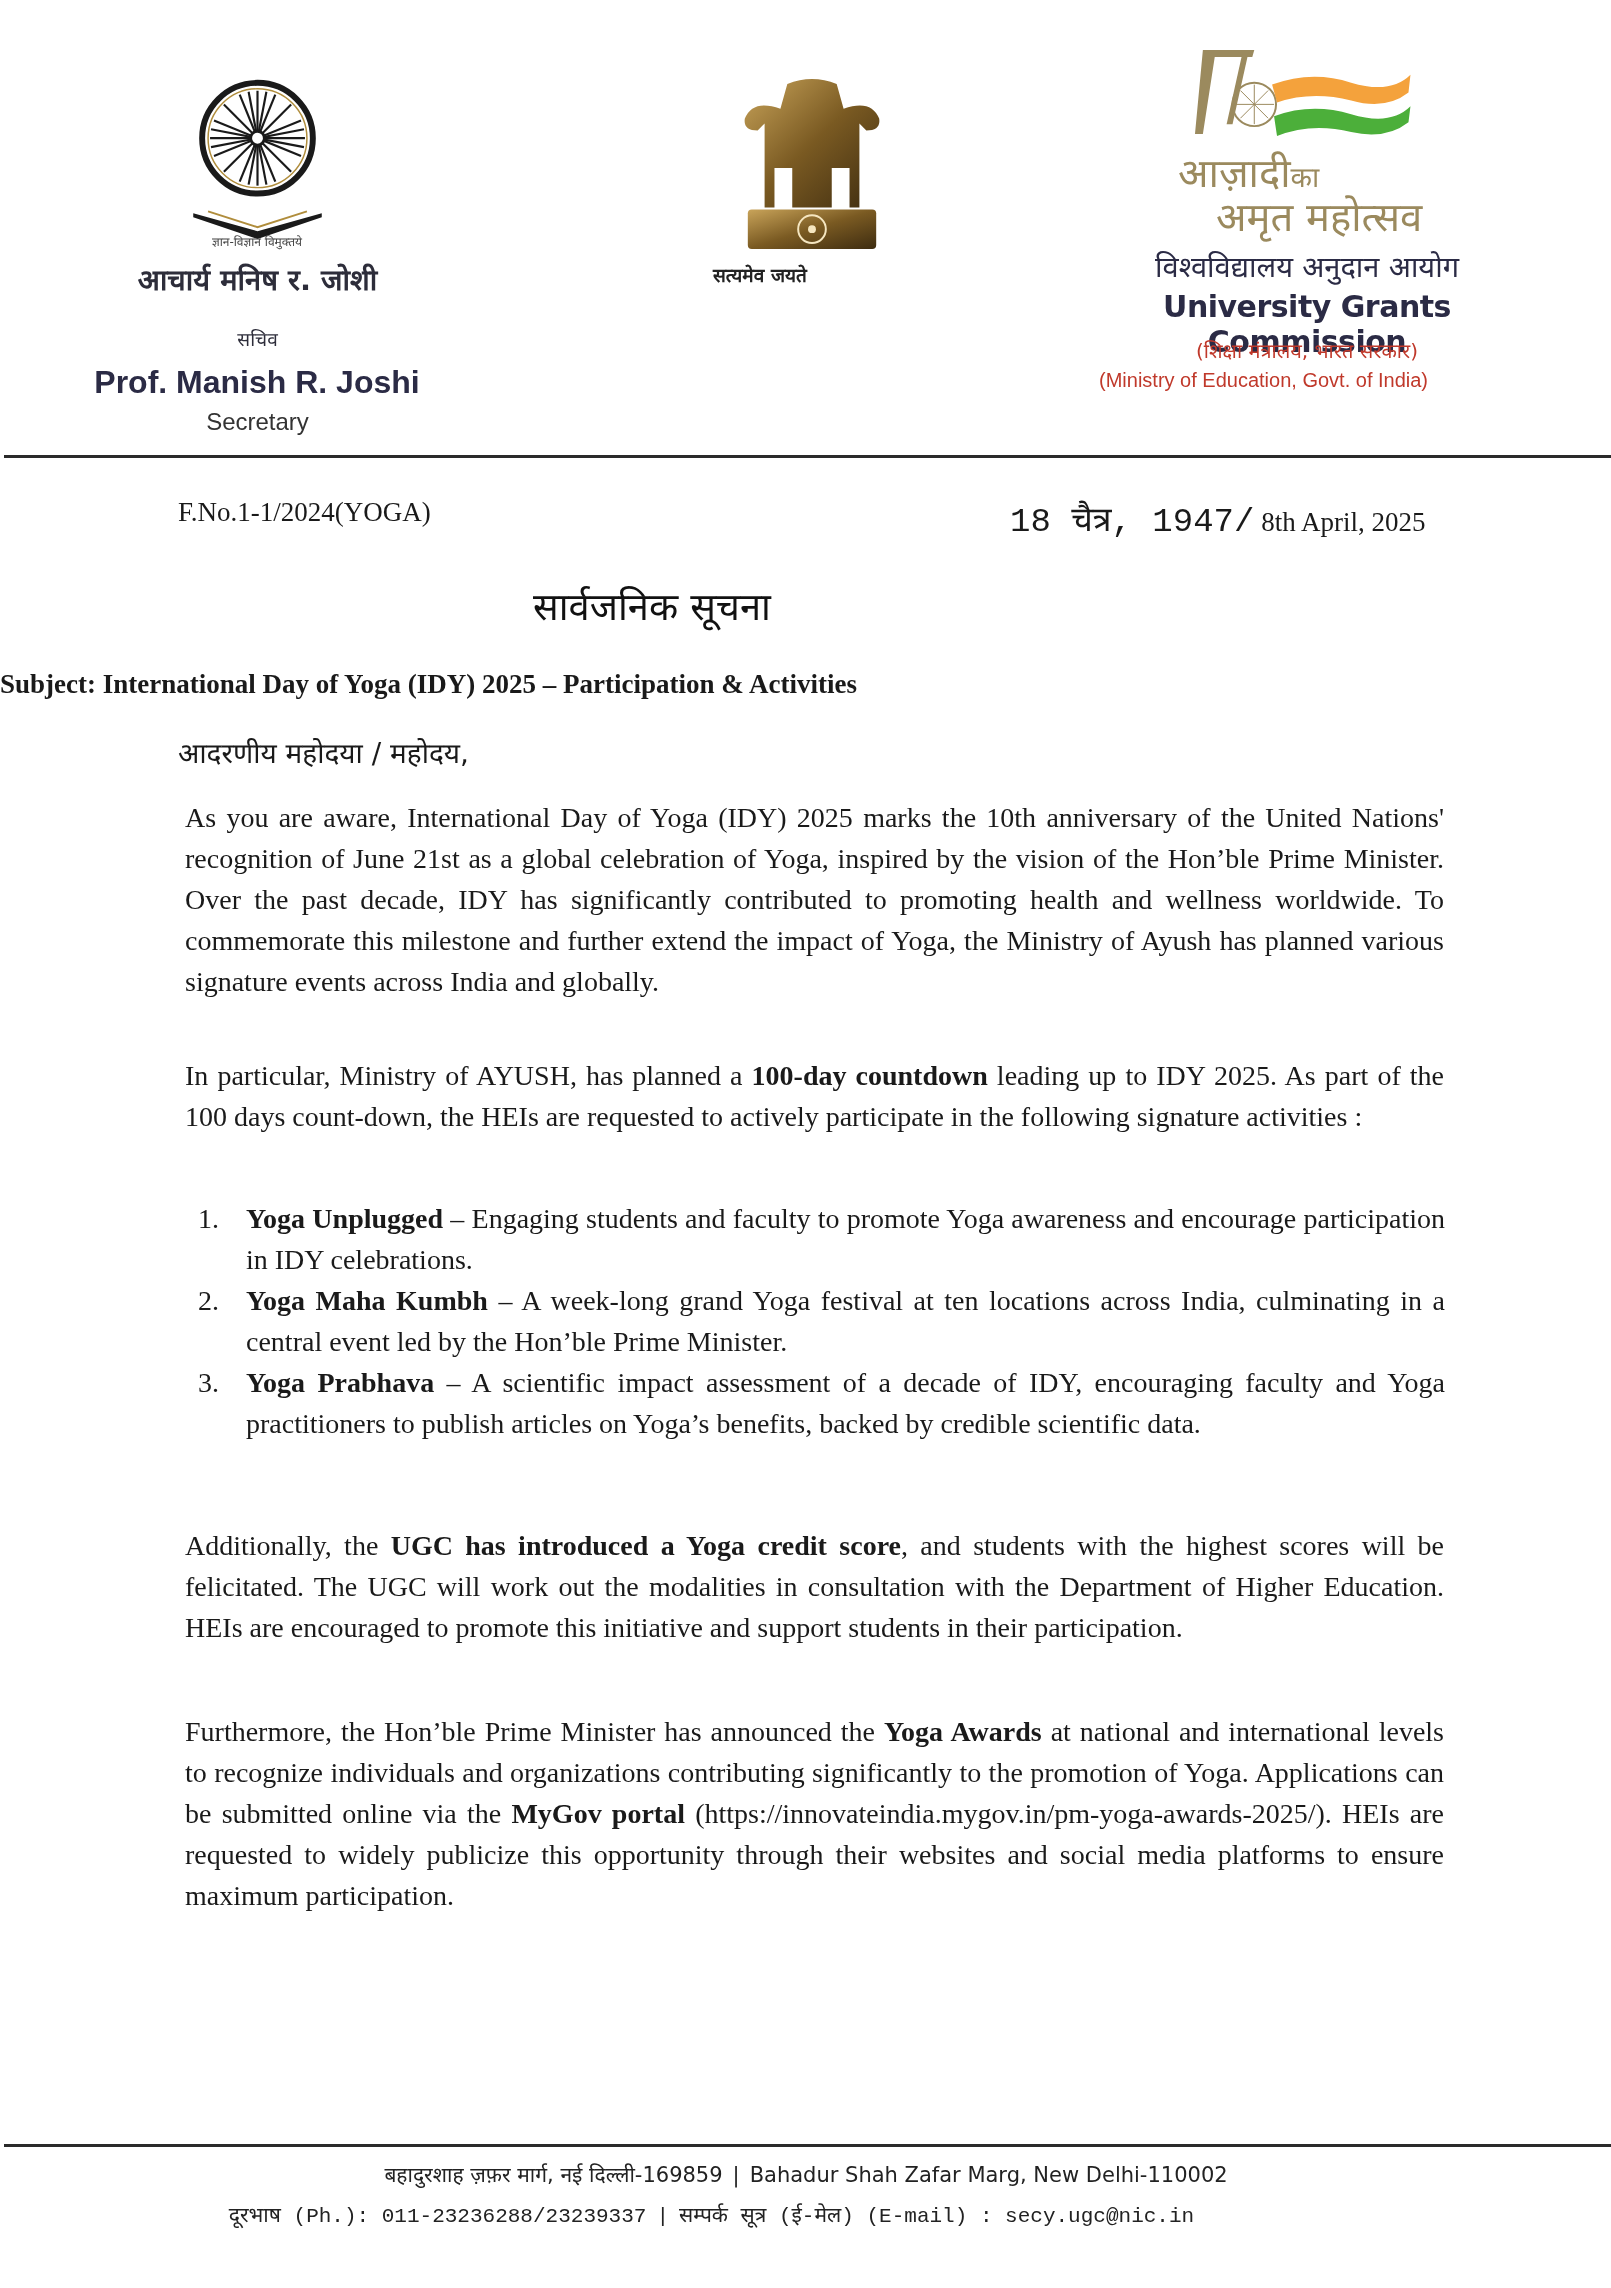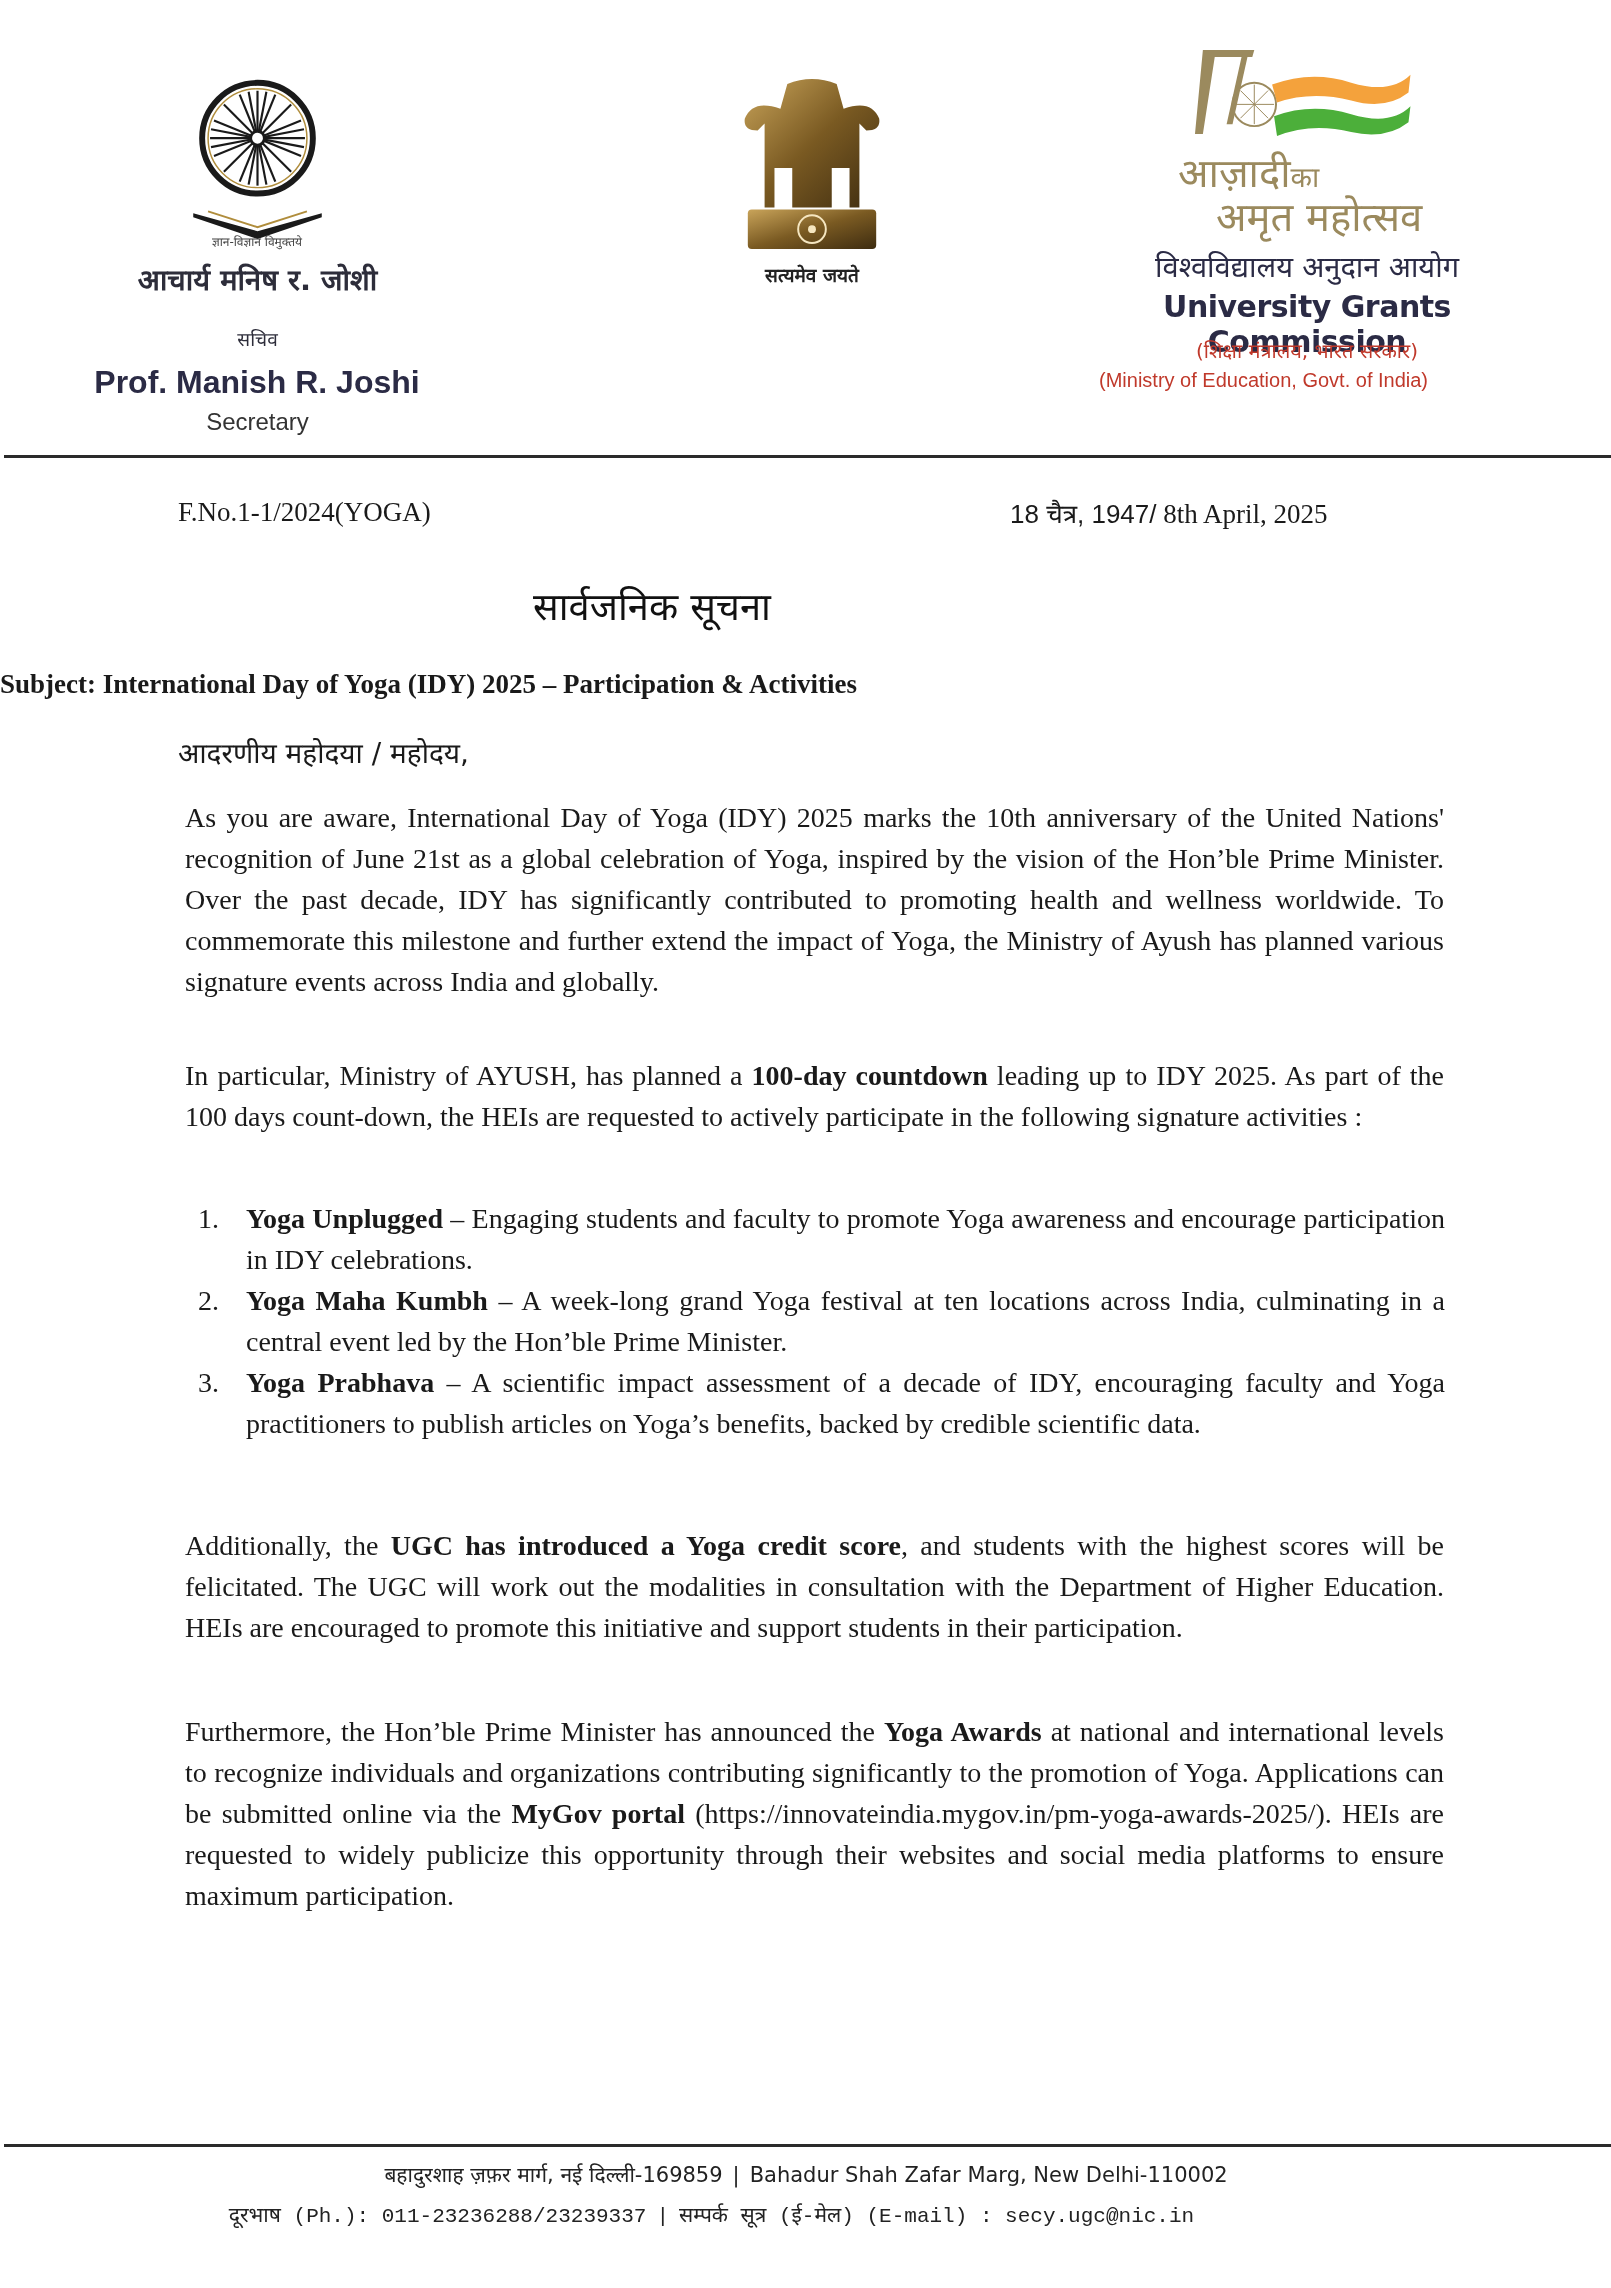--- a/index.html
+++ b/index.html
@@ -10,37 +10,37 @@
   .abs { position: absolute; }
   
   #ugc-emblem { left: 188px; top: 69px; width: 139px; height: 173px; }
   #motto-small { left: 173px; top: 233px; width: 168px; text-align: center; font-family: "DejaVu Sans", sans-serif; font-size: 12px; color: #444; }
   #sec-hindi { left: 99px; top: 259px; width: 317px; text-align: center; font-family: "DejaVu Sans", sans-serif; font-size: 29px; font-weight: bold; color: #2d2d3a; }
   #sec-title-hindi { left: 99px; top: 314px; width: 317px; text-align: center; font-family: "DejaVu Sans", sans-serif; font-size: 19px; color: #2d2d3a; margin-top: 12px; }
   #sec-name { left: 69px; top: 364px; width: 376px; text-align: center; font-family: "Liberation Sans", sans-serif; font-size: 32px; font-weight: bold; color: #2b2b45; }
   #sec-title { left: 99px; top: 408px; width: 317px; text-align: center; font-family: "Liberation Sans", sans-serif; font-size: 24px; color: #333; }
   
   #ashoka-emblem { left: 733px; top: 69px; width: 158px; height: 188px; }
-  #satyamev { left: 713px; top: 262px; width: 198px; text-align: center; font-family: "DejaVu Sans", sans-serif; font-size: 19px; font-weight: bold; color: #222; }
+  #satyamev { left: 713px; top: 262px; width: 198px; font-family: "DejaVu Sans", sans-serif; font-size: 19px; font-weight: bold; color: #222; }
   
   #azadi-logo { left: 1193px; top: 45px; width: 257px; height: 99px; }
   #azadi-text1 { left: 1178px; top: 144px; width: 297px; font-family: "DejaVu Sans", sans-serif; font-size: 40px; color: #9b8a5e; }
   #azadi-text1 .small { font-size: 28px; }
   #azadi-text2 { left: 1216px; top: 188px; width: 297px; font-family: "DejaVu Sans", sans-serif; font-size: 40px; color: #9b8a5e; }
   #ugc-hindi { left: 1099px; top: 246px; width: 416px; text-align: center; font-family: "DejaVu Sans", sans-serif; font-size: 29px; font-weight: normal; color: #2b2b45; }
   #ugc-eng { left: 1089px; top: 289px; width: 436px; text-align: center; font-family: "DejaVu Sans", sans-serif; font-size: 30px; font-weight: bold; color: #2b2b45; letter-spacing: -0.5px; }
   #ministry-hindi { left: 1099px; top: 337px; width: 416px; text-align: center; font-family: "DejaVu Sans", sans-serif; font-size: 20px; color: #c0392b; }
   #ministry-eng { left: 1099px; top: 369px; width: 416px; text-align: left; font-family: Liberation Sans, sans-serif; font-size: 20px; color: #c0392b; }
   .rule { height: 3px; background: #2a2a2a; }
   #top-rule { left: 4px; top: 455px; width: 1608px; }
   #bottom-rule { left: 4px; top: 2144px; width: 1608px; }
   
   #ref-no { left: 178px; top: 497px; font-size: 27px; }
   #date-line { left: 1010px; top: 495px; font-size: 27px; }
-  #date-hindi { font-family: Liberation Sans, sans-serif; font-size: 26px; }
+  #date-hindi { font-family: Liberation Mono, monospace; font-size: 34px; }
   #notice-title { left: 0; top: 579px; width: 1304px; text-align: center; font-family: "DejaVu Sans", sans-serif; font-size: 38px; color: #111; }
   #subject { left: 0; top: 669px; width: 1284px; font-size: 27px; font-weight: bold; }
   #salutation { left: 178px; top: 733px; font-family: "DejaVu Sans", sans-serif; font-size: 28px; }
   .para { left: 185px; width: 1259px; font-size: 28px; line-height: 41px; text-align: justify; }
   #para1 { top: 797px; }
   #para2 { top: 1055px; }
   #activities { left: 198px; top: 1198px; width: 1247px; margin: 0; padding: 0; list-style: none; font-size: 28px; line-height: 41px; }
   #activities li { position: relative; padding-left: 48px; text-align: justify; margin-bottom: 0; }
   #activities li .num { position: absolute; left: 0; top: 0; }
   #para3 { top: 1525px; }

